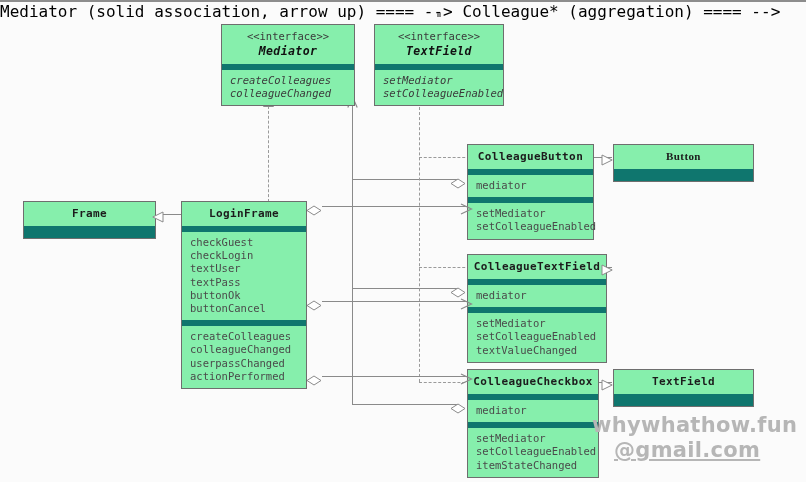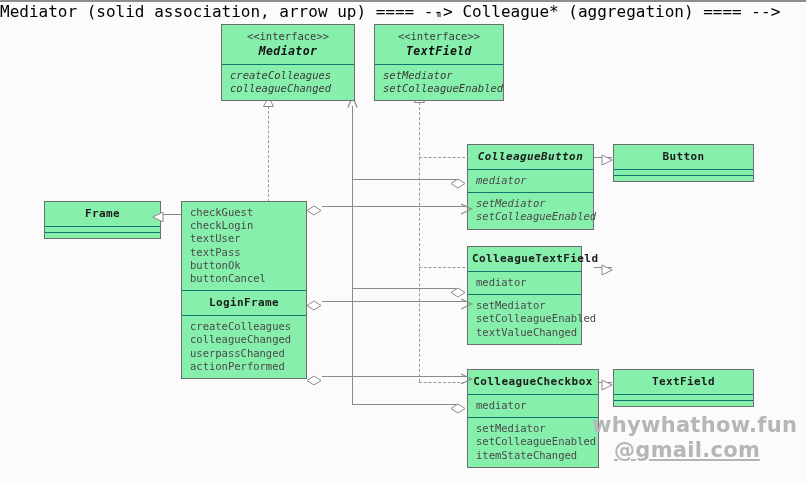--- a/index.html
+++ b/index.html
@@ -20,21 +20,21 @@
 
   
   .uml-box {
     position: absolute;
     background: #86efac;
     border: 1px solid #6e6e6e;
     box-sizing: border-box;
     z-index: 5;
   }
   .compartment {
-    border-top: 1px solid #0f766e;
+    border-top: 6px solid #0f766e;
     box-sizing: border-box;
   }
   .compartment:first-child { border-top: none; }
 
   .cls-title {
     text-align: center;
     font-weight: bold;
     font-size: 11px;
     color: #1c1c1c;
     letter-spacing: 0.4px;
@@ -275,66 +275,66 @@
       <span class="iface-stereo">&lt;&lt;interface&gt;&gt;</span>
       <span class="iface-name">TextField</span>
     </div>
     <div class="compartment member-list">
       <div class="member italic">setMediator</div>
       <div class="member italic">setColleagueEnabled</div>
     </div>
   </div>
 
   
-  <div class="uml-box" style="left:44px; top:199px; width:117px;">
+  <div class="uml-box" style="left:23px; top:199px; width:133px;">
     <div class="compartment cls-title">Frame</div>
     <div class="compartment empty-strip"></div>
     <div class="compartment empty-strip"></div>
   </div>
 
   
   <div class="uml-box" style="left:181px; top:199px; width:126px;">
+    <div class="compartment cls-title">LoginFrame</div>
     <div class="compartment member-list">
       <div class="member">checkGuest</div>
       <div class="member">checkLogin</div>
       <div class="member">textUser</div>
       <div class="member">textPass</div>
       <div class="member">buttonOk</div>
       <div class="member">buttonCancel</div>
     </div>
-    <div class="compartment cls-title">LoginFrame</div>
     <div class="compartment member-list">
       <div class="member">createColleagues</div>
       <div class="member">colleagueChanged</div>
       <div class="member">userpassChanged</div>
       <div class="member">actionPerformed</div>
     </div>
   </div>
 
   
-  <div class="uml-box" style="left:467px; top:142px; width:127px;font-style:italic;">
+  <div class="uml-box" style="left:467px; top:142px; width:127px;">
     <div class="compartment cls-title">ColleagueButton</div>
     <div class="compartment member-list">
       <div class="member">mediator</div>
     </div>
     <div class="compartment member-list">
       <div class="member">setMediator</div>
       <div class="member">setColleagueEnabled</div>
     </div>
   </div>
 
   
-  <div class="uml-box" style="left:613px; top:142px; width:141px;">
+  <div class="uml-box" style="left:613px; top:142px; width:141px;font-family:Liberation Serif, serif;">
     <div class="compartment cls-title">Button</div>
     <div class="compartment empty-strip"></div>
     <div class="compartment empty-strip"></div>
   </div>
 
   
-  <div class="uml-box" style="left:467px; top:244px; width:115px;">
+  <div class="uml-box" style="left:467px; top:252px; width:140px;">
     <div class="compartment cls-title">ColleagueTextField</div>
     <div class="compartment member-list">
       <div class="member">mediator</div>
     </div>
     <div class="compartment member-list">
       <div class="member">setMediator</div>
       <div class="member">setColleagueEnabled</div>
       <div class="member">textValueChanged</div>
     </div>
   </div>

